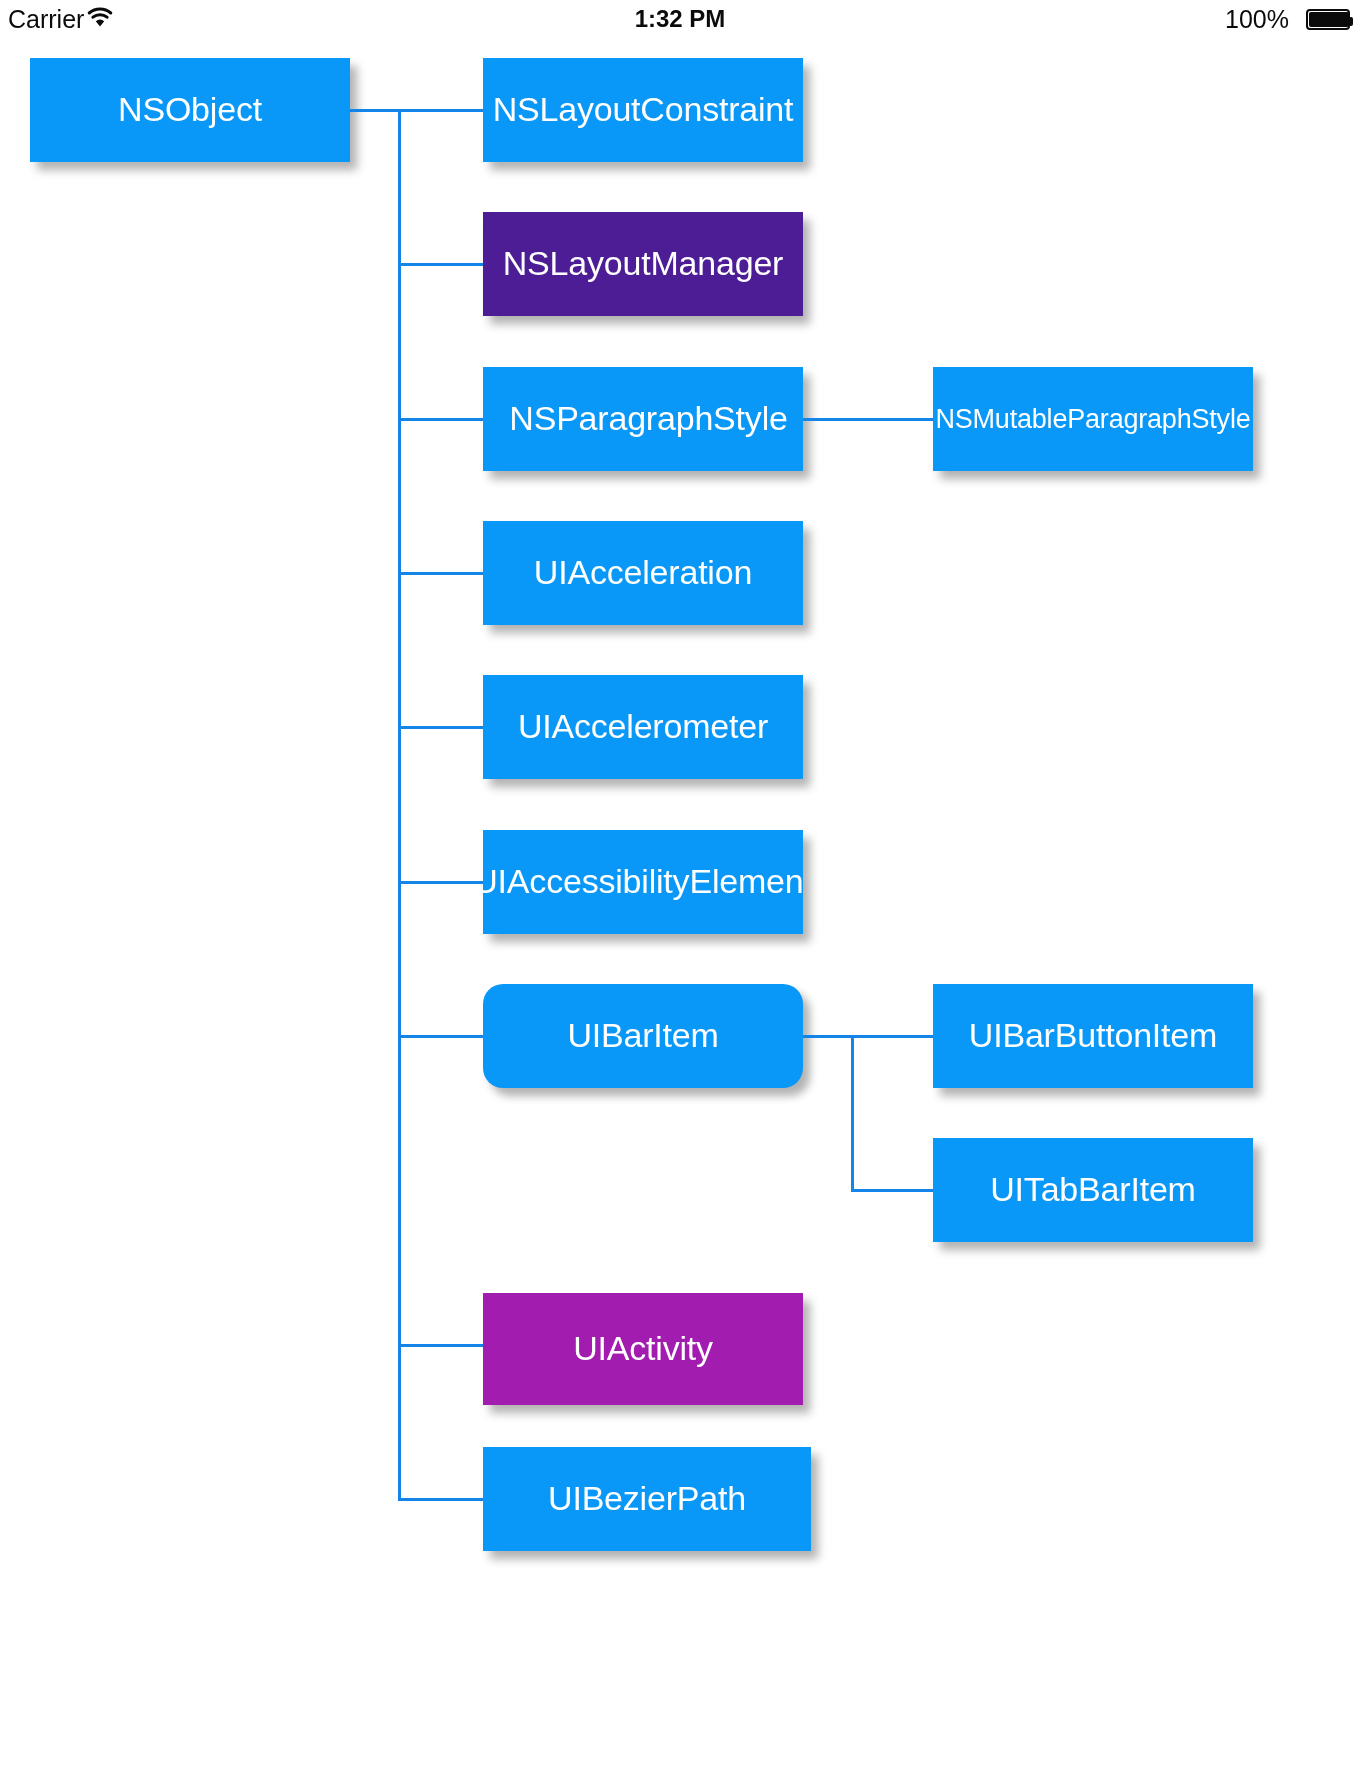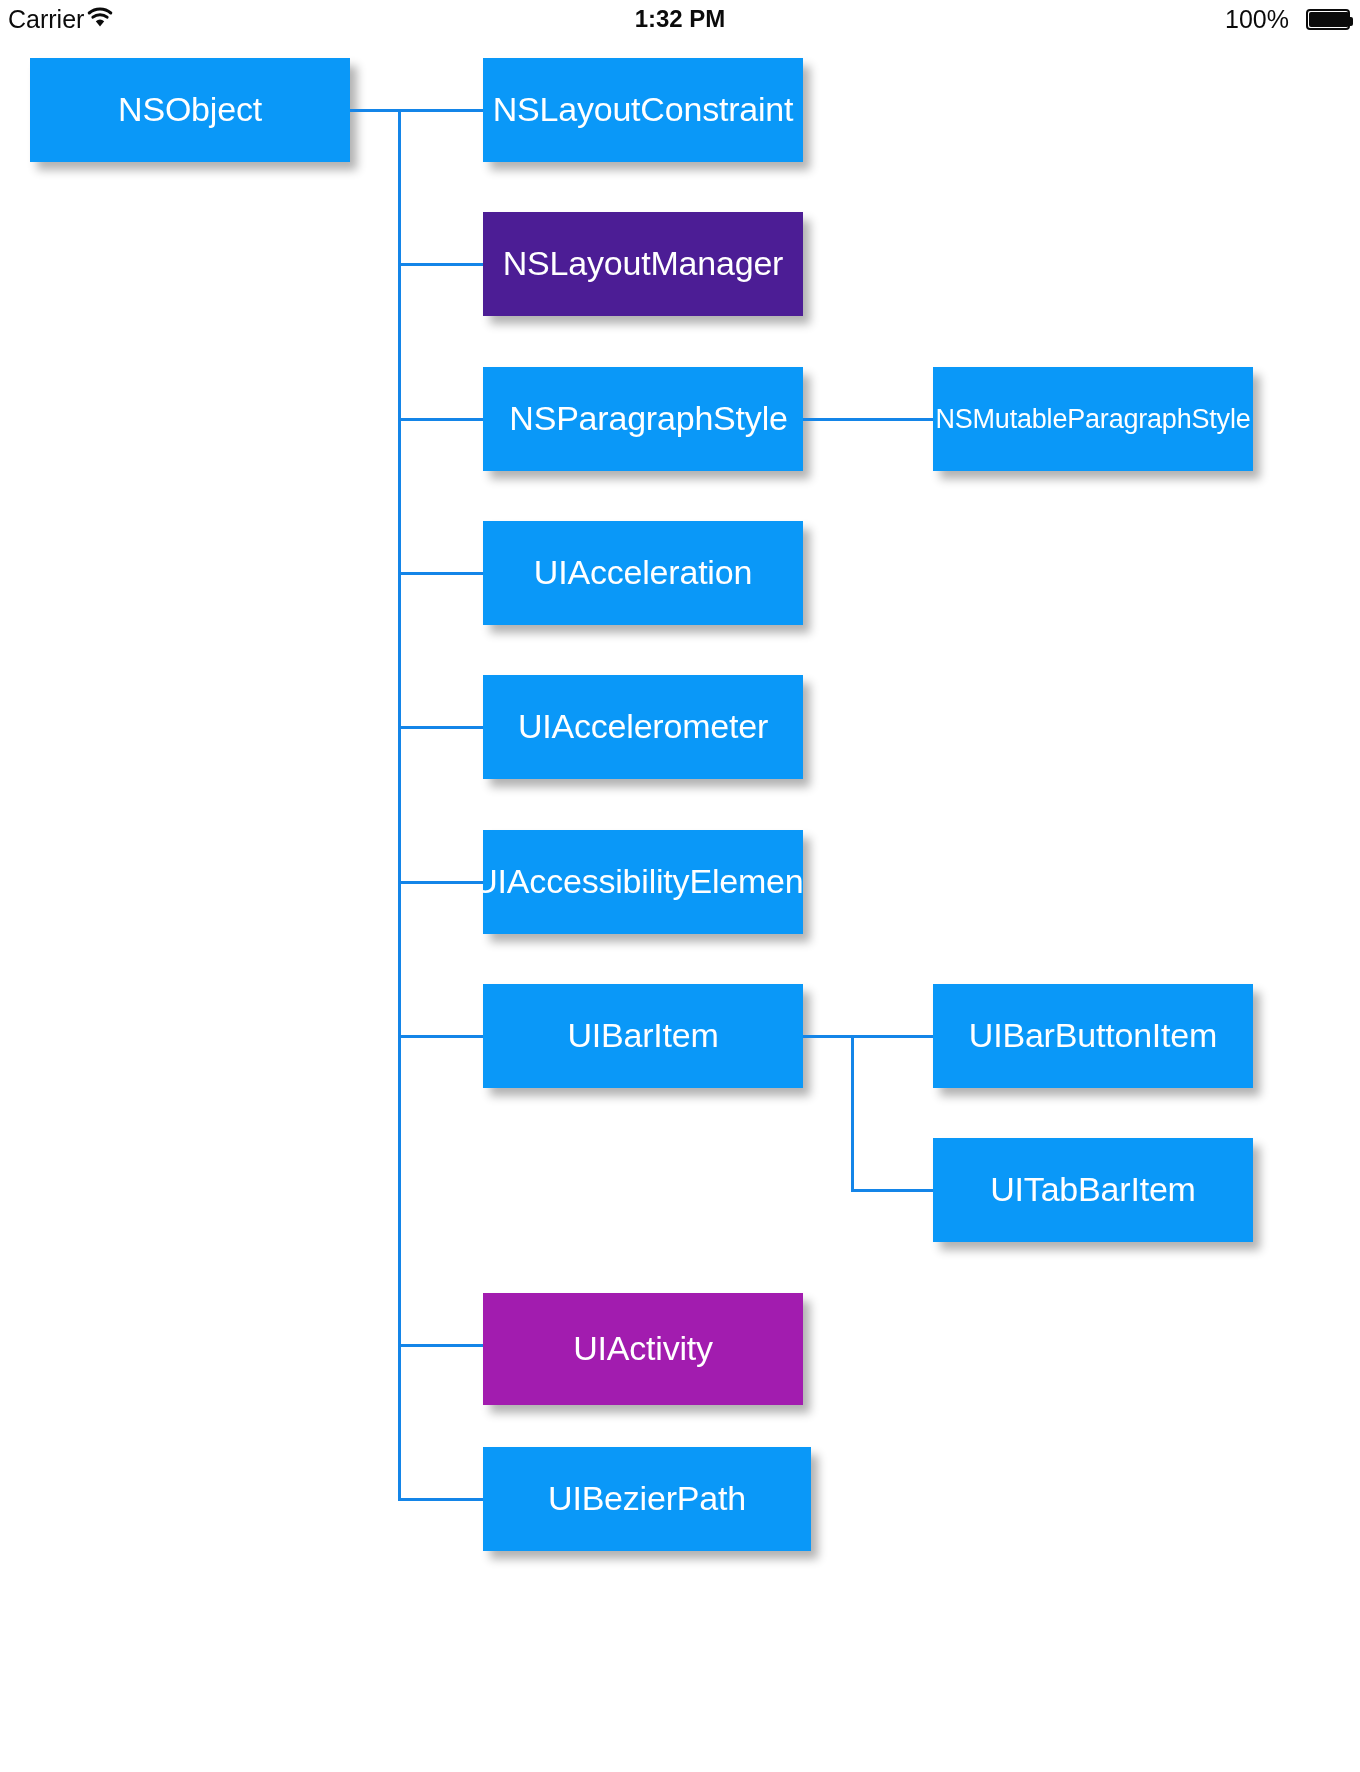--- a/index.html
+++ b/index.html
@@ -159,21 +159,21 @@
       </div>
       <div class="node" style="left: 483px; top: 521px; width: 320px; height: 104px; background: rgb(10, 152, 248); color: rgb(255, 255, 255);">
         <span>UIAcceleration</span>
       </div>
       <div class="node" style="left: 483px; top: 675px; width: 320px; height: 104px; background: rgb(10, 152, 248); color: rgb(255, 255, 255);">
         <span>UIAccelerometer</span>
       </div>
       <div class="node" style="left: 483px; top: 830px; width: 320px; height: 104px; background: rgb(10, 152, 248); color: rgb(255, 255, 255);">
         <span>UIAccessibilityElement</span>
       </div>
-      <div class="node" style="left: 483px; top: 984px; width: 320px; height: 104px; background: rgb(10, 152, 248); color: rgb(255, 255, 255);">
+      <div class="node" style="left: 483px; top: 984px; width: 320px; height: 104px; background: rgb(10, 152, 248); color: rgb(255, 255, 255); border-radius: 20px;">
         <span>UIBarItem</span>
       </div>
       <div class="node" style="left: 933px; top: 984px; width: 320px; height: 104px; background: rgb(10, 152, 248); color: rgb(255, 255, 255);">
         <span>UIBarButtonItem</span>
       </div>
       <div class="node" style="left: 933px; top: 1138px; width: 320px; height: 104px; background: rgb(10, 152, 248); color: rgb(255, 255, 255);">
         <span>UITabBarItem</span>
       </div>
       <div class="node" style="left: 483px; top: 1293px; width: 320px; height: 112px; background: #a21caf; color: rgb(255, 255, 255); text-align: center;">
         <span>UIActivity</span>

